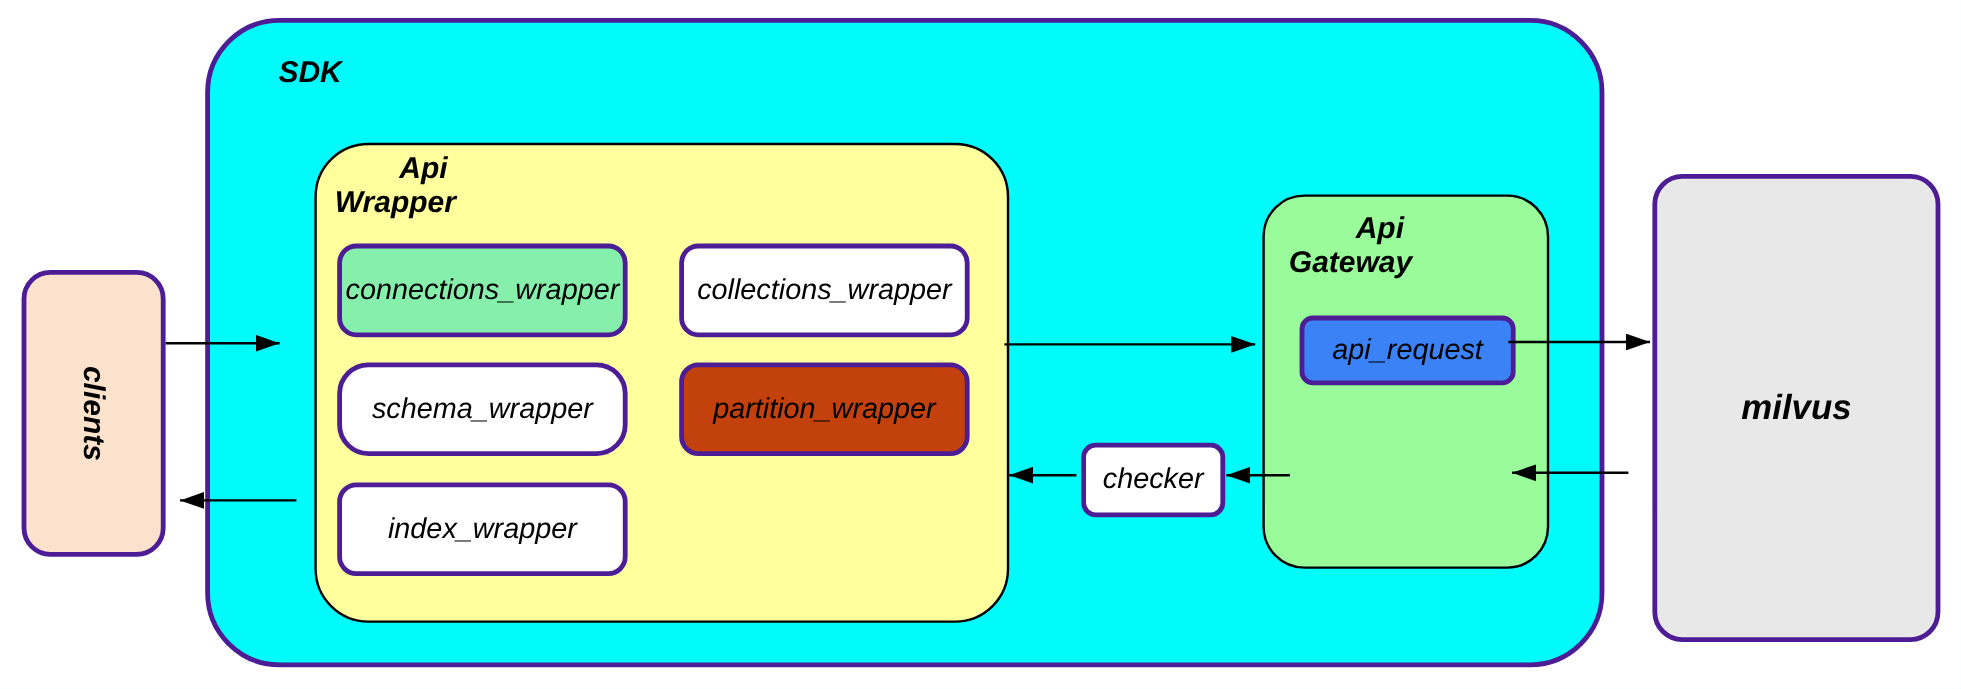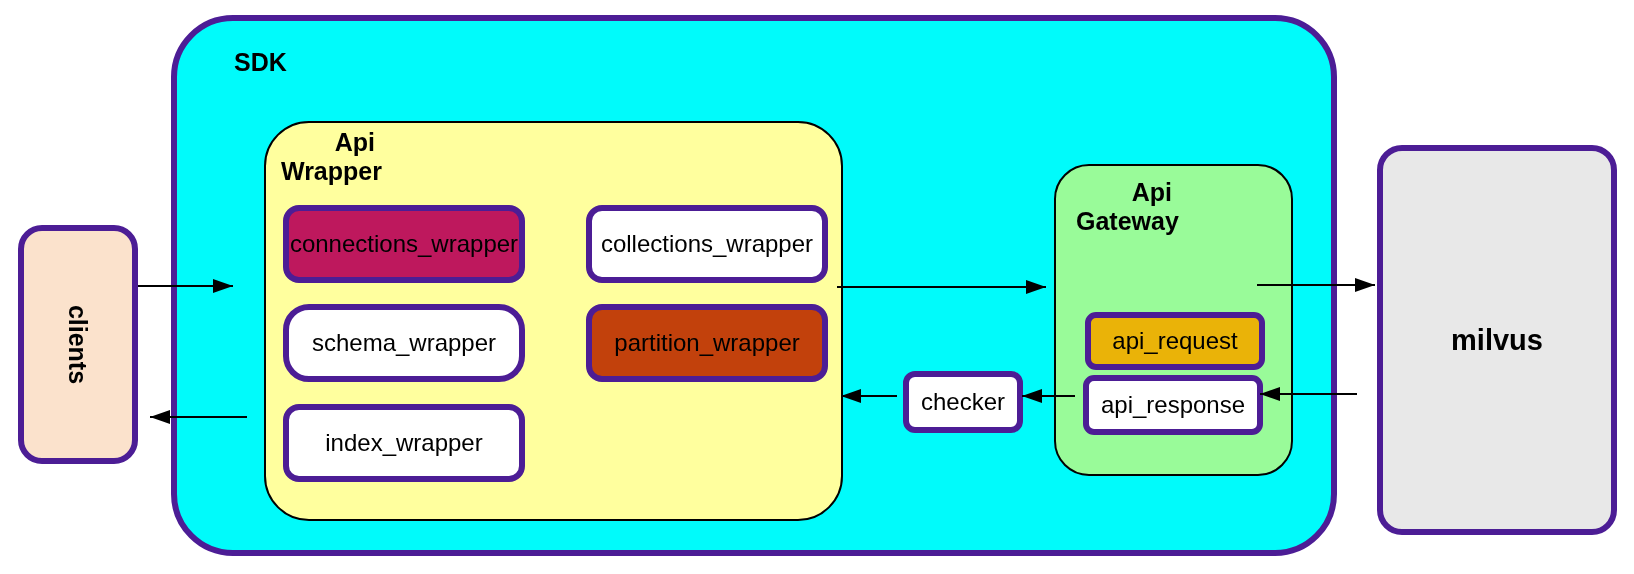--- a/index.html
+++ b/index.html
@@ -8,22 +8,23 @@
     width: 1634px;
     height: 574px;
     background: #ffffff;
     font-family: "Liberation Sans", sans-serif;
     color: #000000;
     overflow: hidden;
   }
   .shape {
     position: absolute;
     box-sizing: border-box;
-    border: 6px solid #4c1d95;
+    border: 4px solid #4c1d95;
     background: #ffffff;
+    font-style: italic;
   }
   .node-box {
     display: flex;
     align-items: center;
     justify-content: center;
     font-size: 24px;
     white-space: nowrap;
     border-radius: 14px;
   }
   .container-label {
@@ -53,21 +54,21 @@
   #api-wrapper {
     position: absolute;
     left: 87px; top: 100px; width: 579px; height: 400px;
     border-radius: 45px;
     box-sizing: border-box;
     border: 2px solid #000000;
   }
   #api-wrapper-label { left: 15px; top: 5px; width: 94px; }
   .wrap-box { position: absolute; width: 242px; height: 78px; border-radius: 16px; }
   .wb-c1 { left: 17px; }
-  .wb-c2 { left: 320px; }
+  .wb-c2 { left: 302px; }
   .wb-r1 { top: 82px; }
   .wb-r2 { top: 181px; }
   .wb-r3 { top: 281px; }
   #checker {
     position: absolute;
     left: 726px; top: 350px; width: 120px; height: 62px;
     border-radius: 12px;
     align-items: center;
   }
   #api-gateway {
@@ -102,21 +103,21 @@
     <span class="vtext">clients</span>
   </div>
 
   <div id="sdk" class="shape" style="background: rgb(0, 251, 251);">
     <div id="sdk-label" class="container-label">SDK</div>
 
     <div id="api-wrapper" style="background: rgb(255, 255, 158);">
       <div id="api-wrapper-label" class="container-label">Api
 Wrapper</div>
 
-      <div class="shape node-box wrap-box wb-c1 wb-r1" style="background: #be185d; justify-content: center;">
+      <div class="shape node-box wrap-box wb-c1 wb-r1" style="background: #86efac; justify-content: center;">
         <span>connections_wrapper</span>
       </div>
       <div class="shape node-box wrap-box wb-c2 wb-r1" style="background: rgb(255, 255, 255);">
         <span>collections_wrapper</span>
       </div>
       <div class="shape node-box wrap-box wb-c1 wb-r2" style="background: rgb(255, 255, 255); border-radius: 26px;">
         <span>schema_wrapper</span>
       </div>
       <div class="shape node-box wrap-box wb-c2 wb-r2" style="background: #c2410c;">
         <span>partition_wrapper</span>
@@ -127,25 +128,22 @@
     </div>
 
     <div id="checker" class="shape node-box" style="background: rgb(255, 255, 255);">
       <span>checker</span>
     </div>
 
     <div id="api-gateway" style="background: rgb(153, 251, 153);">
       <div id="api-gateway-label" class="container-label">Api
 Gateway</div>
 
-      <div id="api-request" class="shape node-box" style="background: #eab308; margin-top: 47px;">
+      <div id="api-request" class="shape node-box" style="background: #3b82f6;">
         <span>api_request</span>
-      </div>
-      <div id="api-response" class="shape node-box" style="background: rgb(255, 255, 255);">
-        <span>api_response</span>
       </div>
     </div>
   </div>
 
   <div id="milvus" class="shape" style="background: rgb(232, 232, 232);">
     <span>milvus</span>
   </div>
 
   <svg id="edges" viewBox="0 0 1634 574" xmlns="http://www.w3.org/2000/svg">
     <defs>

